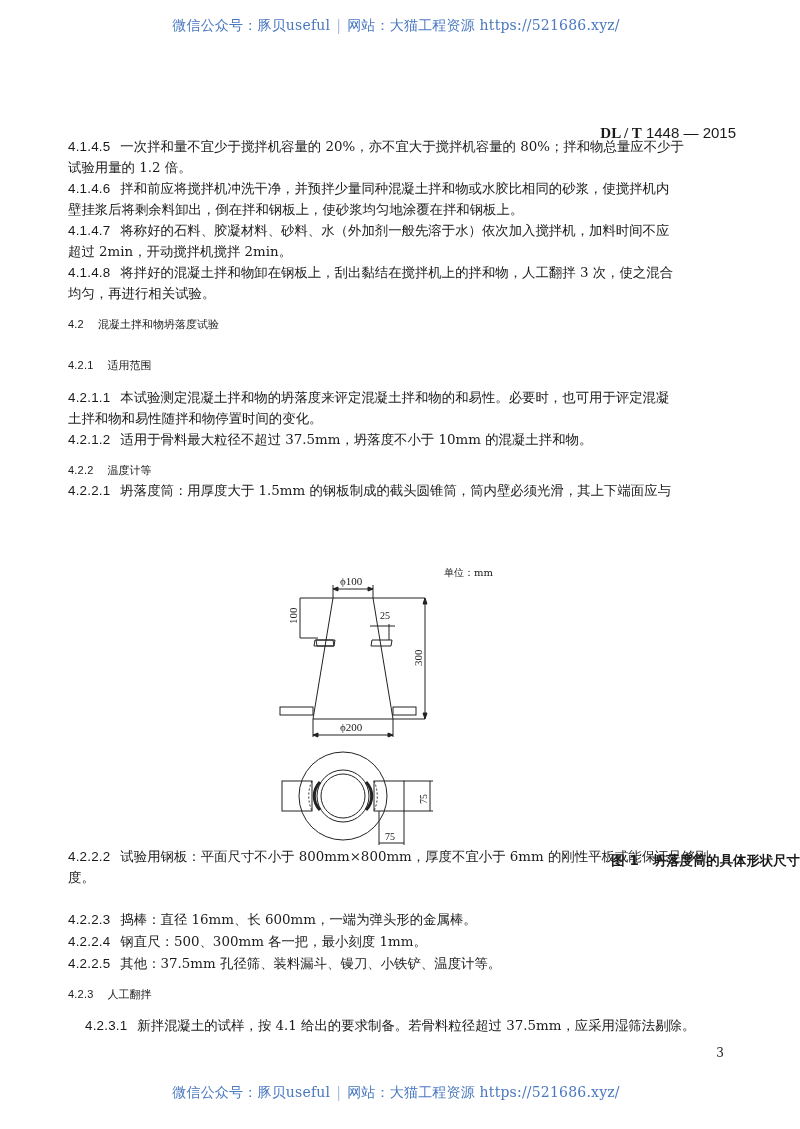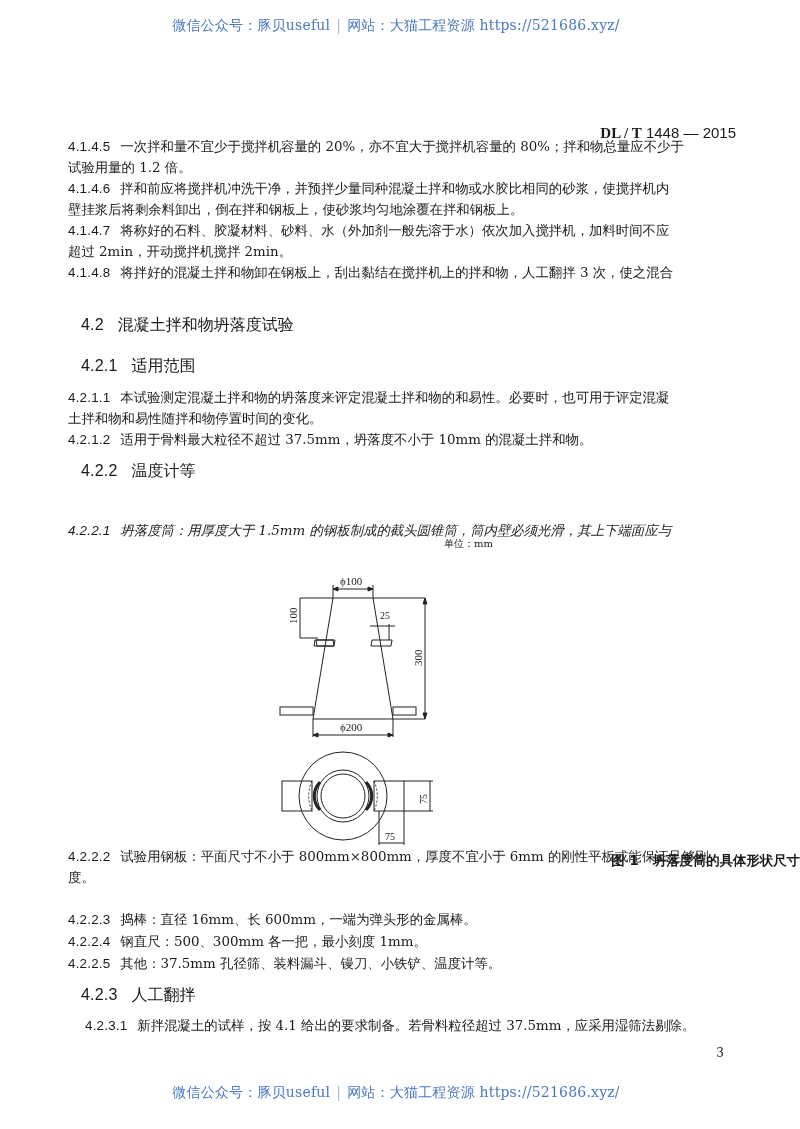--- a/index.html
+++ b/index.html
@@ -8,24 +8,24 @@
   .watermark { position: absolute; left: 0; width: 792px; text-align: center;
                font-size: 14px; color: #4a78c0; font-family: "DejaVu Serif", serif; letter-spacing: 0.2px; }
   .watermark .sep { color: #a9bfe0; margin: 0 6px; }
   .wm-top { top: 17px; }
   .wm-bottom { top: 1084px; }
   .std-code { position: absolute; right: 64px; top: 124px; font-size: 15px; font-family: "Liberation Sans", sans-serif; }
   .std-code b { font-family: "Liberation Serif", serif; font-weight: bold; }
   .content { position: absolute; left: 68px; width: 666px; font-size: 13.4px; line-height: 21px; }
   .para { position: absolute; left: 0; width: 666px; }
   .num { font-family: "Liberation Sans", sans-serif; margin-right: 10px; letter-spacing: 0.2px; }
-  .heading { position: absolute; left: 0; font-family: "DejaVu Sans", "Liberation Sans", sans-serif; font-size: 16px; margin-left: 13px; }
+  .heading { position: absolute; left: 0; font-family: "DejaVu Sans", "Liberation Sans", sans-serif; font-size: 11px; }
   .heading .num { margin-right: 14px; }
   .figure { position: absolute; left: 260px; top: 560px; width: 300px; height: 300px; }
-  .unit-label { position: absolute; left: 444px; top: 537px; font-size: 10px; }
+  .unit-label { position: absolute; left: 444px; top: 566px; font-size: 10px; }
   .fig-caption { position: absolute; left: 0; width: 800px; top: 852px; text-align: right;
                  font-family: "DejaVu Sans", sans-serif; font-size: 13.4px; font-weight: bold; }
   .fig-caption .fnum { margin-right: 14px; }
   .page-num { position: absolute; right: 76px; top: 1046px; font-size: 12px; }
 </style>
 </head>
 <body>
 
 <div class="watermark wm-top">
   <span>微信公众号：豚贝useful</span><span class="sep">|</span><span>网站：大猫工程资源 https://521686.xyz/</span>
@@ -48,20 +48,21 @@
     <div>壁挂浆后将剩余料卸出，倒在拌和钢板上，使砂浆均匀地涂覆在拌和钢板上。</div>
   </div>
 
   <div class="para" style="top:220px;">
     <div><span class="num">4.1.4.7</span><span>将称好的石料、胶凝材料、砂料、水（外加剂一般先溶于水）依次加入搅拌机，加料时间不应</span></div>
     <div>超过 2min，开动搅拌机搅拌 2min。</div>
   </div>
 
   <div class="para" style="top:262px;">
     <div><span class="num">4.1.4.8</span><span>将拌好的混凝土拌和物卸在钢板上，刮出黏结在搅拌机上的拌和物，人工翻拌 3 次，使之混合</span></div>
+    <div>均匀，再进行相关试验。</div>
   </div>
 
   <div class="heading" style="top:314px;">
     <span class="num">4.2</span><span>混凝土拌和物坍落度试验</span>
   </div>
 
   <div class="heading" style="top:355px;">
     <span class="num">4.2.1</span><span>适用范围</span>
   </div>
 
@@ -71,21 +72,21 @@
   </div>
 
   <div class="para" style="top:429px;">
     <span class="num">4.2.1.2</span><span>适用于骨料最大粒径不超过 37.5mm，坍落度不小于 10mm 的混凝土拌和物。</span>
   </div>
 
   <div class="heading" style="top:460px;">
     <span class="num">4.2.2</span><span>温度计等</span>
   </div>
 
-  <div class="para" style="top:520px;font-style:italic;">
+  <div class="para" style="top:480px;">
     <div><span class="num">4.2.2.1</span><span>坍落度筒：用厚度大于 1.5mm 的钢板制成的截头圆锥筒，筒内壁必须光滑，其上下端面应与</span></div>
   </div>
 
   <div class="para" style="top:846px;">
     <span class="num">4.2.2.2</span><span>试验用钢板：平面尺寸不小于 800mm×800mm，厚度不宜小于 6mm 的刚性平板或能保证足够刚度。</span>
   </div>
   <div class="para" style="top:909px;">
     <span class="num">4.2.2.3</span><span>捣棒：直径 16mm、长 600mm，一端为弹头形的金属棒。</span>
   </div>
   <div class="para" style="top:931px;">

